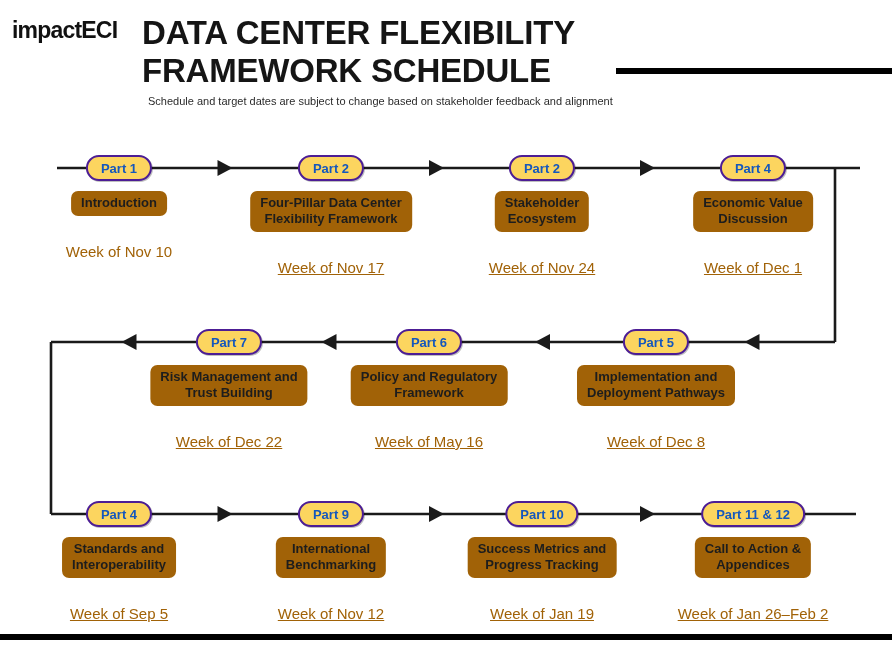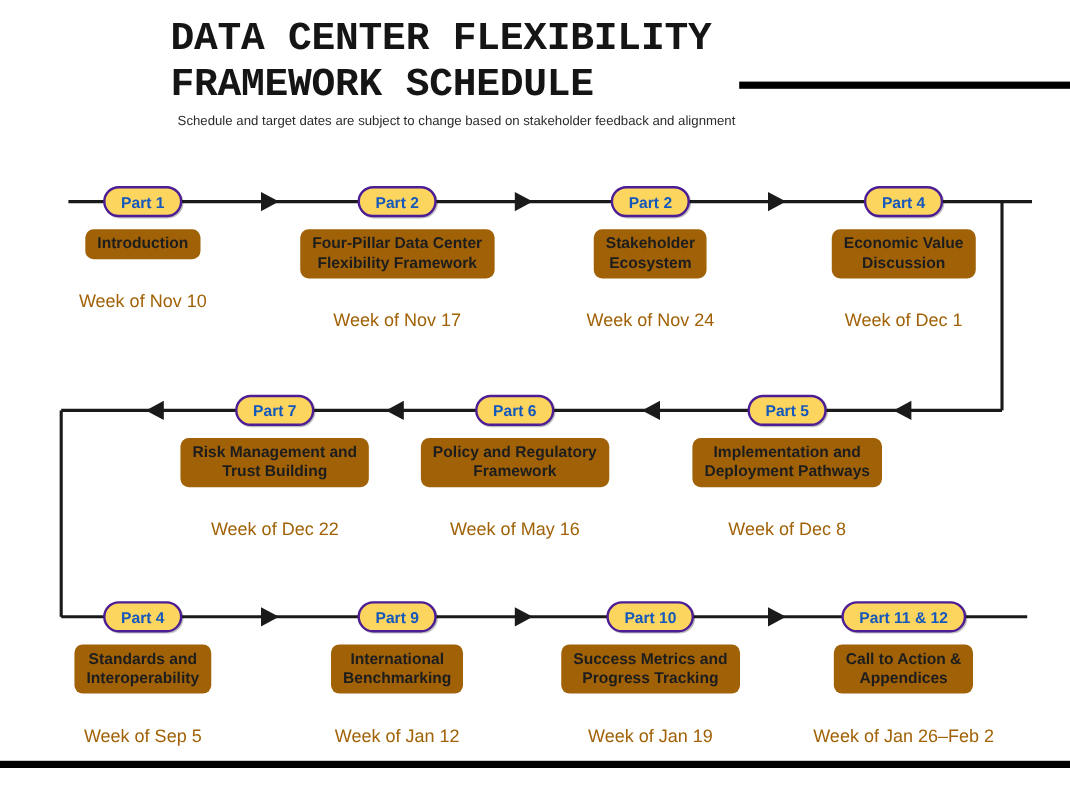--- a/index.html
+++ b/index.html
@@ -27,21 +27,21 @@
     font-size: 23px;
     letter-spacing: -0.8px;
     color: #111111;
     white-space: nowrap;
   }
 
   #title {
     position: absolute;
     left: 142px; top: 14px;
     width: 480px;
-    font-family: Liberation Mono, monospace;
+    font-family: Liberation Sans, sans-serif;
     font-weight: bold;
     font-size: 33px;
     line-height: 38px;
     letter-spacing: -0.2px;
     color: #151515;
   }
 
   #title-rule {
     position: absolute;
     left: 616px; top: 68px;
@@ -110,35 +110,36 @@
     left: 50%;
     transform: translateX(-50%);
     top: 88px;
     color: #a16207;
     font-size: 15px;
     line-height: 18px;
     white-space: nowrap;
     text-align: center;
     z-index: 2;
   }
-  .node.two-line .date { top: 104px; }
+  .node.two-line .date { top: 104px; text-decoration: underline; }
 
   
   #bottom-rule {
     position: absolute;
     left: 0; top: 634px;
     width: 892px; height: 6px;
     background: #000000;
   }
 </style>
 </head>
 <body>
 
 <div id="header">
 
+  <div id="logo">impactECI</div>
 
   <div id="title">DATA CENTER FLEXIBILITY FRAMEWORK SCHEDULE</div>
 
   <div id="title-rule"></div>
 
   <div id="subtitle">Schedule and target dates are subject to change based on stakeholder feedback and alignment</div>
 </div>
 
 <div id="flow">
   <svg id="connectors" width="892" height="669">
@@ -195,21 +196,21 @@
         <div class="date">Week of Dec 8</div>
       </div>
       <div class="node two-line" style="left: 119px; top: 501px;">
         <div class="pill">Part 4</div>
         <div class="label">Standards and<br>Interoperability</div>
         <div class="date">Week of Sep 5</div>
       </div>
       <div class="node two-line" style="left: 331px; top: 501px;">
         <div class="pill">Part 9</div>
         <div class="label">International<br>Benchmarking</div>
-        <div class="date">Week of Jan 12</div>
+        <div class="date">Week of Nov 12</div>
       </div>
       <div class="node two-line" style="left: 542px; top: 501px;">
         <div class="pill">Part 10</div>
         <div class="label">Success Metrics and<br>Progress Tracking</div>
         <div class="date">Week of Jan 19</div>
       </div>
       <div class="node two-line" style="left: 753px; top: 501px;">
         <div class="pill">Part 11 &amp; 12</div>
         <div class="label">Call to Action &amp;<br>Appendices</div>
         <div class="date">Week of Jan 26–Feb 2</div>

